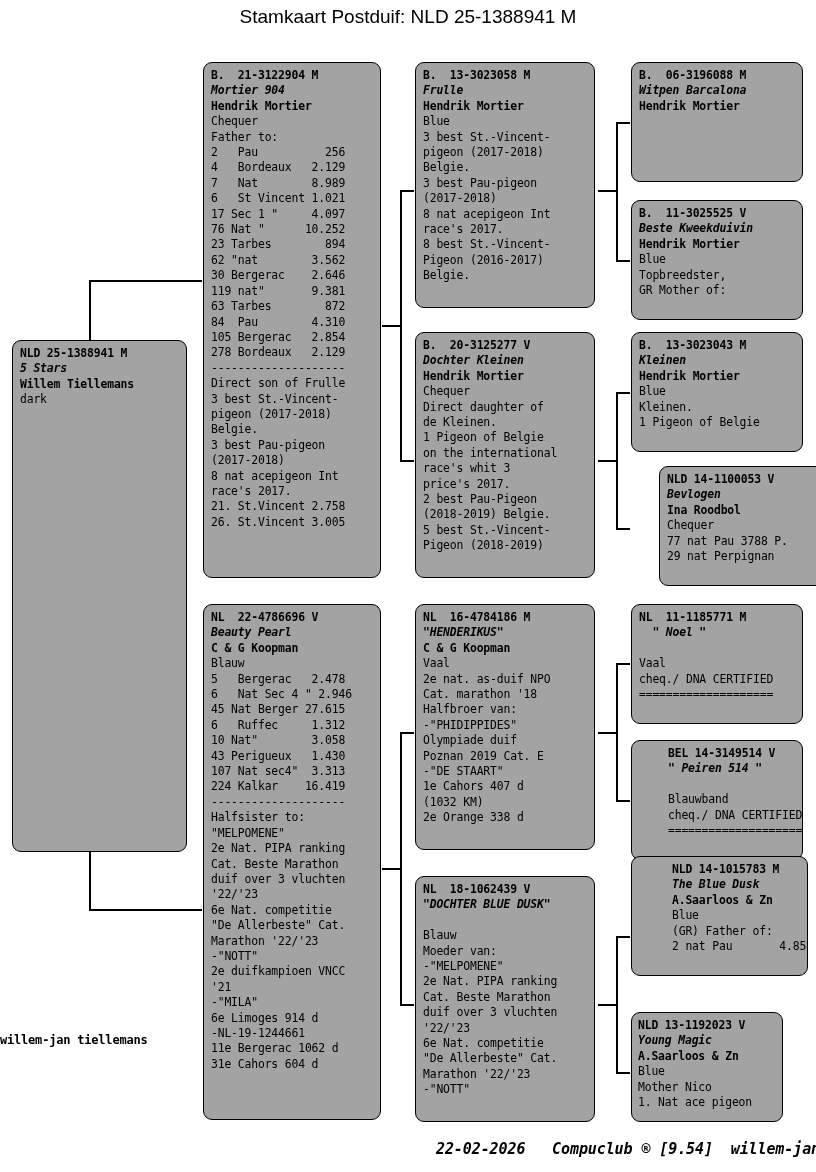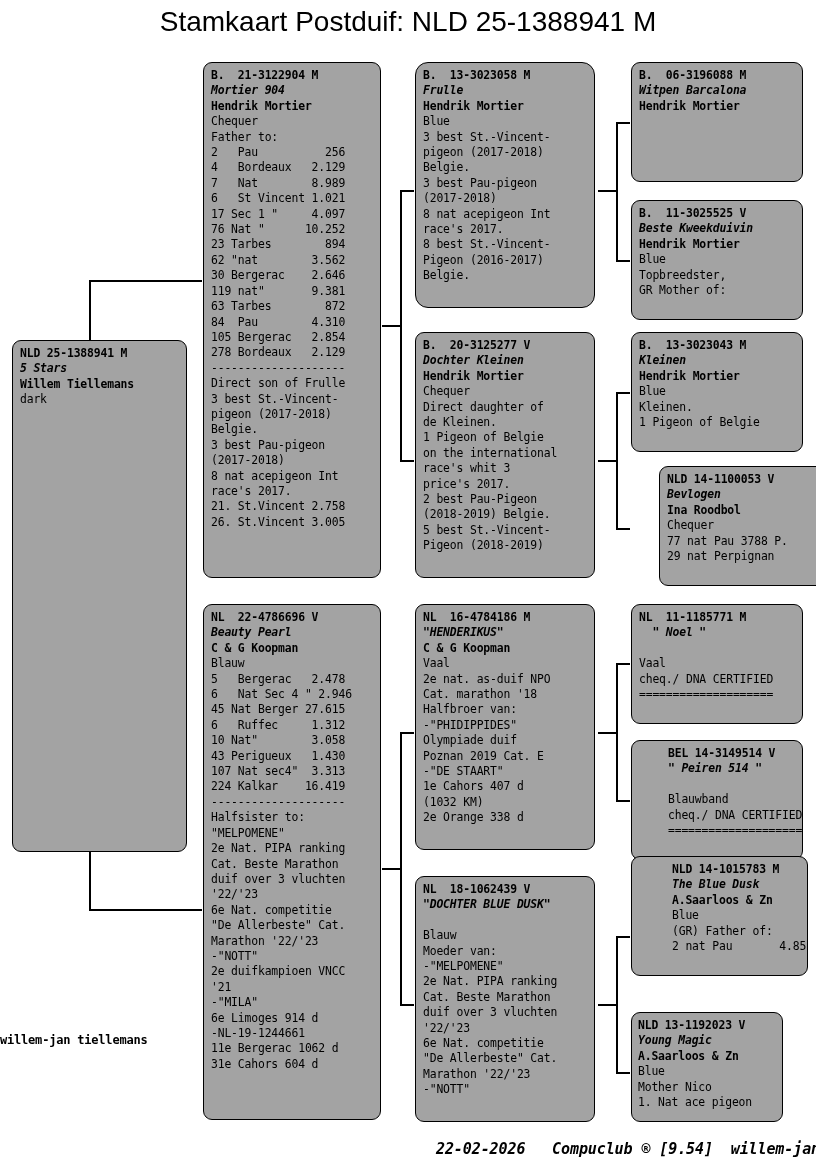--- a/index.html
+++ b/index.html
@@ -22,21 +22,21 @@
   }
 
   
   .page-title {
     position: absolute;
     top: 6px;
     left: 0;
     width: 816px;
     text-align: center;
     font-family: "Liberation Sans", sans-serif;
-    font-size: 28px;
+    font-size: 19px;
     font-weight: 400;
     color: #000;
     letter-spacing: 0px;
     white-space: pre;
   }
 
   
   .ped-box {
     position: absolute;
     box-sizing: border-box;
@@ -228,21 +228,21 @@
         <div class="ped-line l-plain">2e duifkampioen VNCC</div>
         <div class="ped-line l-plain">'21</div>
         <div class="ped-line l-plain">-"MILA"</div>
         <div class="ped-line l-plain">6e Limoges 914 d</div>
         <div class="ped-line l-plain">-NL-19-1244661</div>
         <div class="ped-line l-plain">11e Bergerac 1062 d</div>
         <div class="ped-line l-plain">31e Cahors 604 d</div>
       </div>
   </div>
 
-  <div class="ped-box" style="left:415px; top:62px; width:180px; height:246px;border-radius:13px;">
+  <div class="ped-box" style="left:415px; top:62px; width:180px; height:246px;">
     <div class="ped-line l-ring">B.  13-3023058 M</div>
     <div class="ped-line l-name">Frulle</div>
     <div class="ped-line l-owner">Hendrik Mortier</div>
     <div class="ped-lines">
         <div class="ped-line l-plain">Blue</div>
         <div class="ped-line l-plain">3 best St.-Vincent-</div>
         <div class="ped-line l-plain">pigeon (2017-2018)</div>
         <div class="ped-line l-plain">Belgie.</div>
         <div class="ped-line l-plain">3 best Pau-pigeon</div>
         <div class="ped-line l-plain">(2017-2018)</div>

